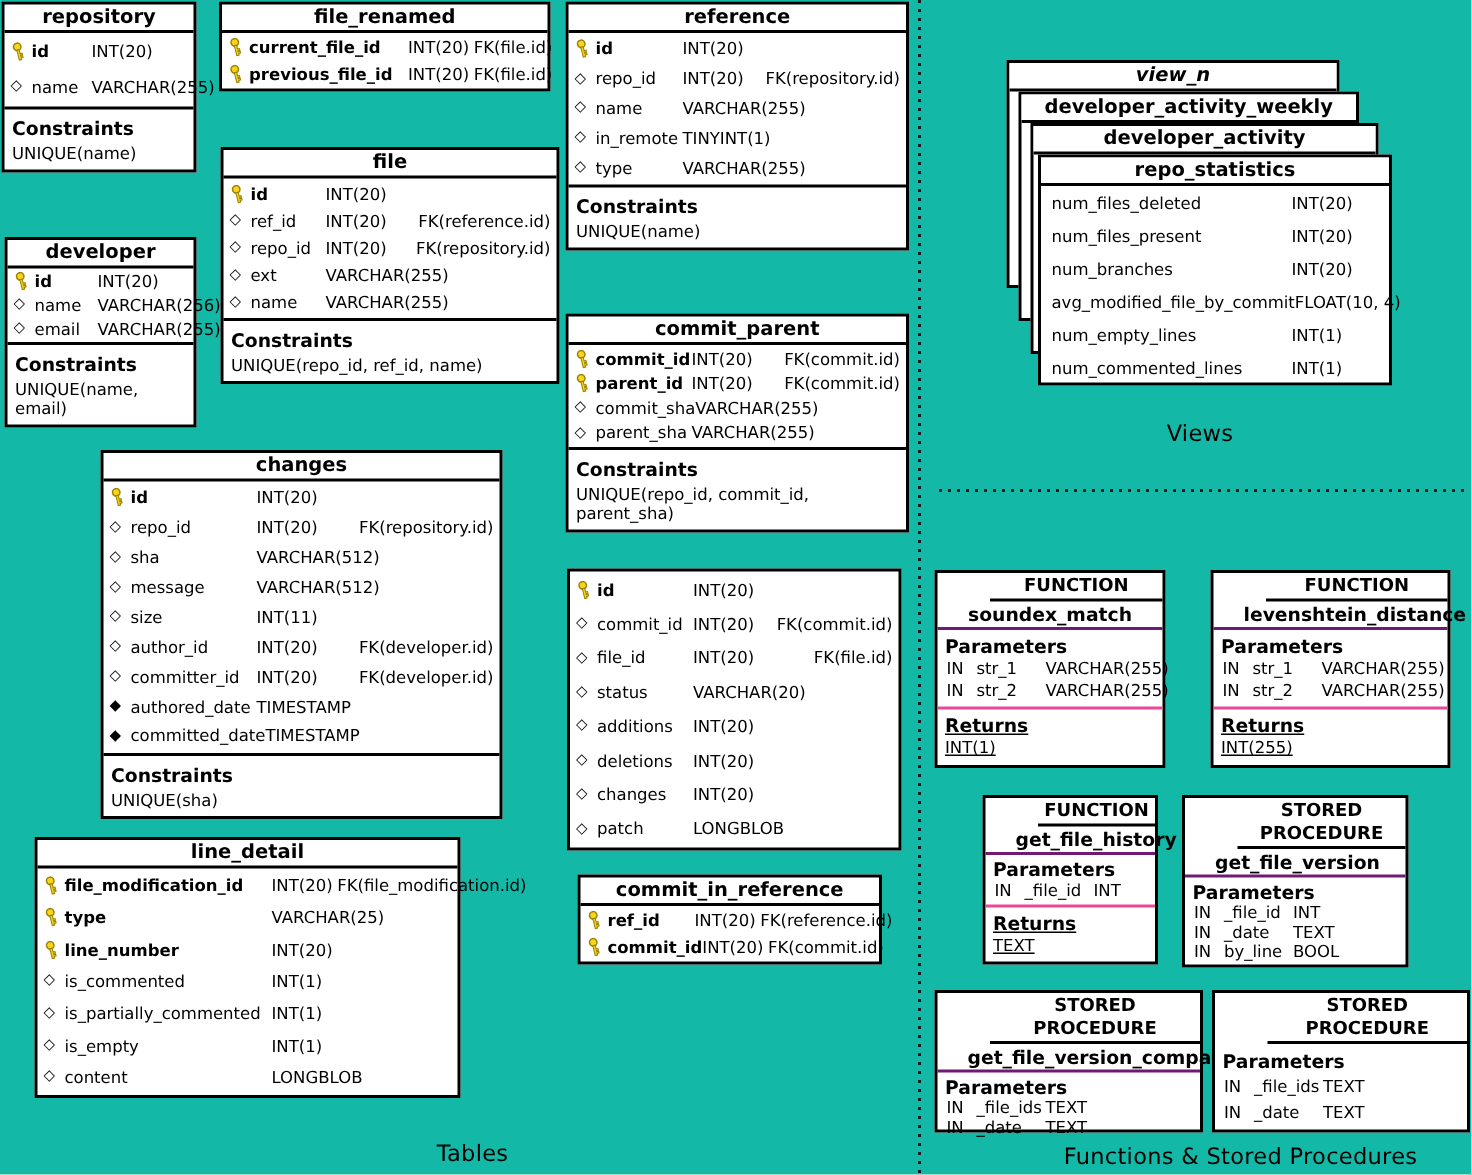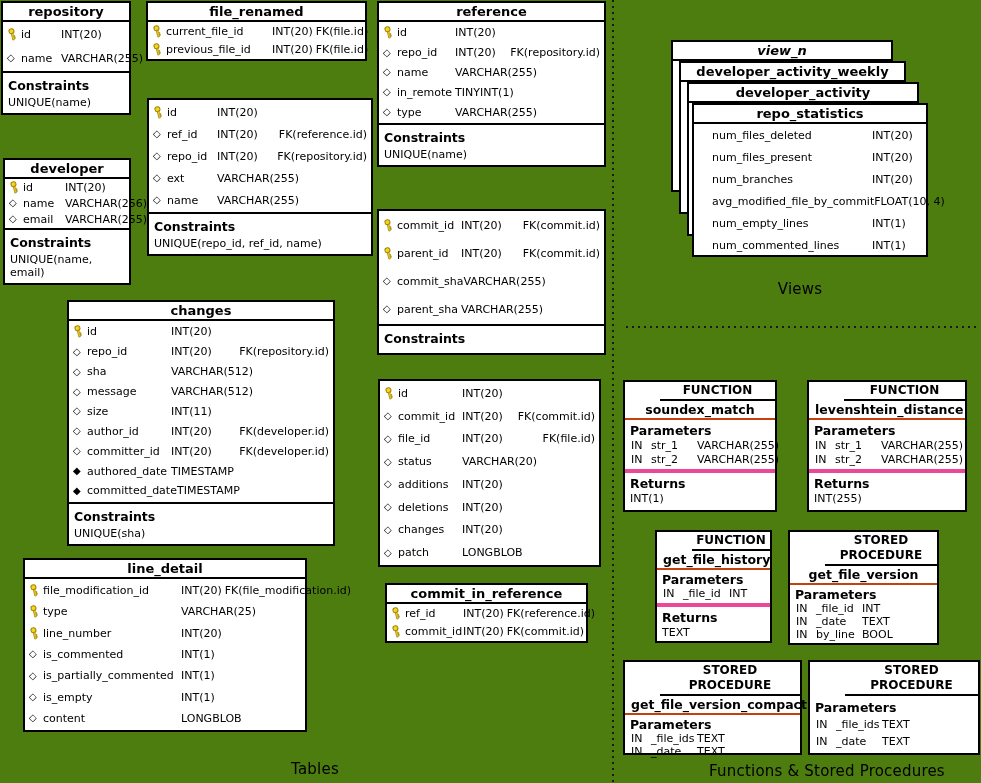--- a/index.html
+++ b/index.html
@@ -1,58 +1,58 @@
 <!DOCTYPE html>
 <html><head>
 <meta charset="utf-8">
 <style>
   html,body{margin:0;padding:0;background:#fff;}
-  #canvas{position:relative;width:981px;height:783px;background:#4d7c0f;overflow:hidden;
+  #canvas{position:relative;width:981px;height:783px;background:#14b8a6;overflow:hidden;
           font-family:"DejaVu Sans","Liberation Sans",sans-serif;color:#000;}
 
   
   .tbl{position:absolute;background:#fff;border:2px solid #000;box-sizing:border-box;
        display:flex;flex-direction:column;}
   .tbl-title{flex:0 0 auto;font-weight:bold;font-size:13px;text-align:center;
              border-bottom:2px solid #000;padding:1px 2px;line-height:15px;}
   .tbl-fields{flex:1 1 auto;display:flex;flex-direction:column;justify-content:space-around;
               padding:1px 0;}
   .frow{display:flex;align-items:center;padding:0 4px;font-size:11px;line-height:13px;white-space:nowrap;}
   .ficon{flex:0 0 14px;display:flex;align-items:center;}
   .fdiamond{font-size:10px;line-height:10px;}
   .fname{flex:0 0 var(--namew);overflow:visible;}
-  .fname.pk{font-weight:normal;}
+  .fname.pk{font-weight:bold;}
   .ffk{margin-left:auto;padding-left:3px;}
   .tbl-cons{flex:0 0 auto;border-top:2px solid #000;padding:5px 5px 4px 5px;}
   .cons-h{font-weight:bold;font-size:12.5px;line-height:15px;margin-bottom:3px;}
   .cons-line{font-size:11px;line-height:13px;}
 
   
   .vcard{position:absolute;background:#fff;border:2px solid #000;box-sizing:border-box;}
   .vcard-title{font-weight:bold;font-size:13px;text-align:center;border-bottom:2px solid #000;
                padding:1px 2px;line-height:15px;background:#fff;}
   .vcard-title.it{font-style:italic;}
   .vrows{display:flex;flex-direction:column;justify-content:space-around;height:131px;padding:1px 0;}
-  .vrow{display:flex;padding:0 7px;font-size:11px;line-height:13px;white-space:nowrap;margin-left:11px;}
+  .vrow{display:flex;padding:0 7px;font-size:11px;line-height:13px;white-space:nowrap;}
   .vname{flex:0 0 160px;}
 
   
   .routine{position:absolute;background:#fff;border:2px solid #000;box-sizing:border-box;
            display:flex;flex-direction:column;}
   .r-kind{flex:0 0 auto;font-weight:bold;font-size:12px;text-align:center;line-height:15px;
           padding:1px 2px;border-bottom:2px solid #000;margin-left:35px;}
   .r-name{flex:0 0 auto;font-weight:bold;font-size:12.5px;text-align:center;line-height:15px;
-          padding:1px 6px;border-bottom:2px solid #c2410c;}
+          padding:1px 20px;border-bottom:2px solid #701a75;}
   .r-params{flex:1 1 auto;display:flex;flex-direction:column;justify-content:space-around;
             padding:2px 0 3px 0;}
   .r-sec{font-weight:bold;font-size:12.5px;line-height:15px;padding:0 5px;}
   .prow{display:flex;font-size:11px;line-height:13px;padding:0 6px;white-space:nowrap;}
   .p-in{flex:0 0 20px;}
   .p-name{flex:0 0 46px;}
-  .r-returns{flex:0 0 auto;border-top:4px solid #ec4899;padding:3px 0 4px 0;}
+  .r-returns{flex:0 0 auto;border-top:2px solid #ec4899;padding:3px 0 4px 0;text-decoration:underline;}
   .r-ret{font-size:11px;line-height:14px;padding:1px 5px 0 5px;}
 
   
   .seclabel{position:absolute;font-size:15px;line-height:18px;text-align:center;letter-spacing:0.2px;}
   .vdots{position:absolute;left:612px;top:0;width:2px;height:783px;
          background:repeating-linear-gradient(to bottom,#1b1b1b 0 2px,transparent 2px 6px);}
   .hdots{position:absolute;left:626px;top:326px;width:351px;height:2px;
          background:repeating-linear-gradient(to right,#1b1b1b 0 2px,transparent 2px 6px);}
 
   .keysvg{transform:rotate(-14deg);display:block;}
@@ -145,20 +145,21 @@
           <span class="fname">email</span>
           <span class="ftype">VARCHAR(255)</span>
         </div>
       </div>
       <div class="tbl-cons">
         <div class="cons-h">Constraints</div>
         <div class="cons-line">UNIQUE(name, email)</div>
       </div>
     </div>
   <div class="tbl" style="left:147px;top:98px; width:226px;height:158px;--namew:50px;">
+      <div class="tbl-title">file</div>
       <div class="tbl-fields">
         <div class="frow">
           <span class="ficon">
             <svg class="keysvg" width="11" height="13" viewBox="0 0 11 13">
               <circle cx="5.3" cy="3.1" r="2.5" fill="#f8d41f" stroke="#9b8300" stroke-width="1"></circle>
               <path d="M4.5 5.2 L4.5 12 L6.1 12 L6.1 10.9 L7.4 10.9 L7.4 9.8 L6.1 9.8 L6.1 9 L7.4 9 L7.4 7.9 L6.1 7.9 L6.1 5.2 Z" fill="#f8d41f" stroke="#9b8300" stroke-width="0.7"></path>
             </svg>
           </span>
           <span class="fname pk">id</span>
           <span class="ftype">INT(20)</span>
@@ -241,20 +242,21 @@
           <span class="fname">type</span>
           <span class="ftype">VARCHAR(255)</span>
         </div>
       </div>
       <div class="tbl-cons">
         <div class="cons-h">Constraints</div>
         <div class="cons-line">UNIQUE(name)</div>
       </div>
     </div>
   <div class="tbl" style="left:377px;top:209px;width:229px;height:146px;--namew:64px;">
+      <div class="tbl-title">commit_parent</div>
       <div class="tbl-fields">
         <div class="frow">
           <span class="ficon">
             <svg class="keysvg" width="11" height="13" viewBox="0 0 11 13">
               <circle cx="5.3" cy="3.1" r="2.5" fill="#f8d41f" stroke="#9b8300" stroke-width="1"></circle>
               <path d="M4.5 5.2 L4.5 12 L6.1 12 L6.1 10.9 L7.4 10.9 L7.4 9.8 L6.1 9.8 L6.1 9 L7.4 9 L7.4 7.9 L6.1 7.9 L6.1 5.2 Z" fill="#f8d41f" stroke="#9b8300" stroke-width="0.7"></path>
             </svg>
           </span>
           <span class="fname pk">commit_id</span>
           <span class="ftype">INT(20)</span>
@@ -281,20 +283,21 @@
         <div class="frow">
           <span class="ficon">
             <span class="fdiamond">◇</span>
           </span>
           <span class="fname">parent_sha</span>
           <span class="ftype">VARCHAR(255)</span>
         </div>
       </div>
       <div class="tbl-cons">
         <div class="cons-h">Constraints</div>
+        <div class="cons-line">UNIQUE(repo_id, commit_id, parent_sha)</div>
       </div>
     </div>
   <div class="tbl" style="left:67px; top:300px;width:268px;height:246px;--namew:84px;">
       <div class="tbl-title">changes</div>
       <div class="tbl-fields">
         <div class="frow">
           <span class="ficon">
             <svg class="keysvg" width="11" height="13" viewBox="0 0 11 13">
               <circle cx="5.3" cy="3.1" r="2.5" fill="#f8d41f" stroke="#9b8300" stroke-width="1"></circle>
               <path d="M4.5 5.2 L4.5 12 L6.1 12 L6.1 10.9 L7.4 10.9 L7.4 9.8 L6.1 9.8 L6.1 9 L7.4 9 L7.4 7.9 L6.1 7.9 L6.1 5.2 Z" fill="#f8d41f" stroke="#9b8300" stroke-width="0.7"></path>

